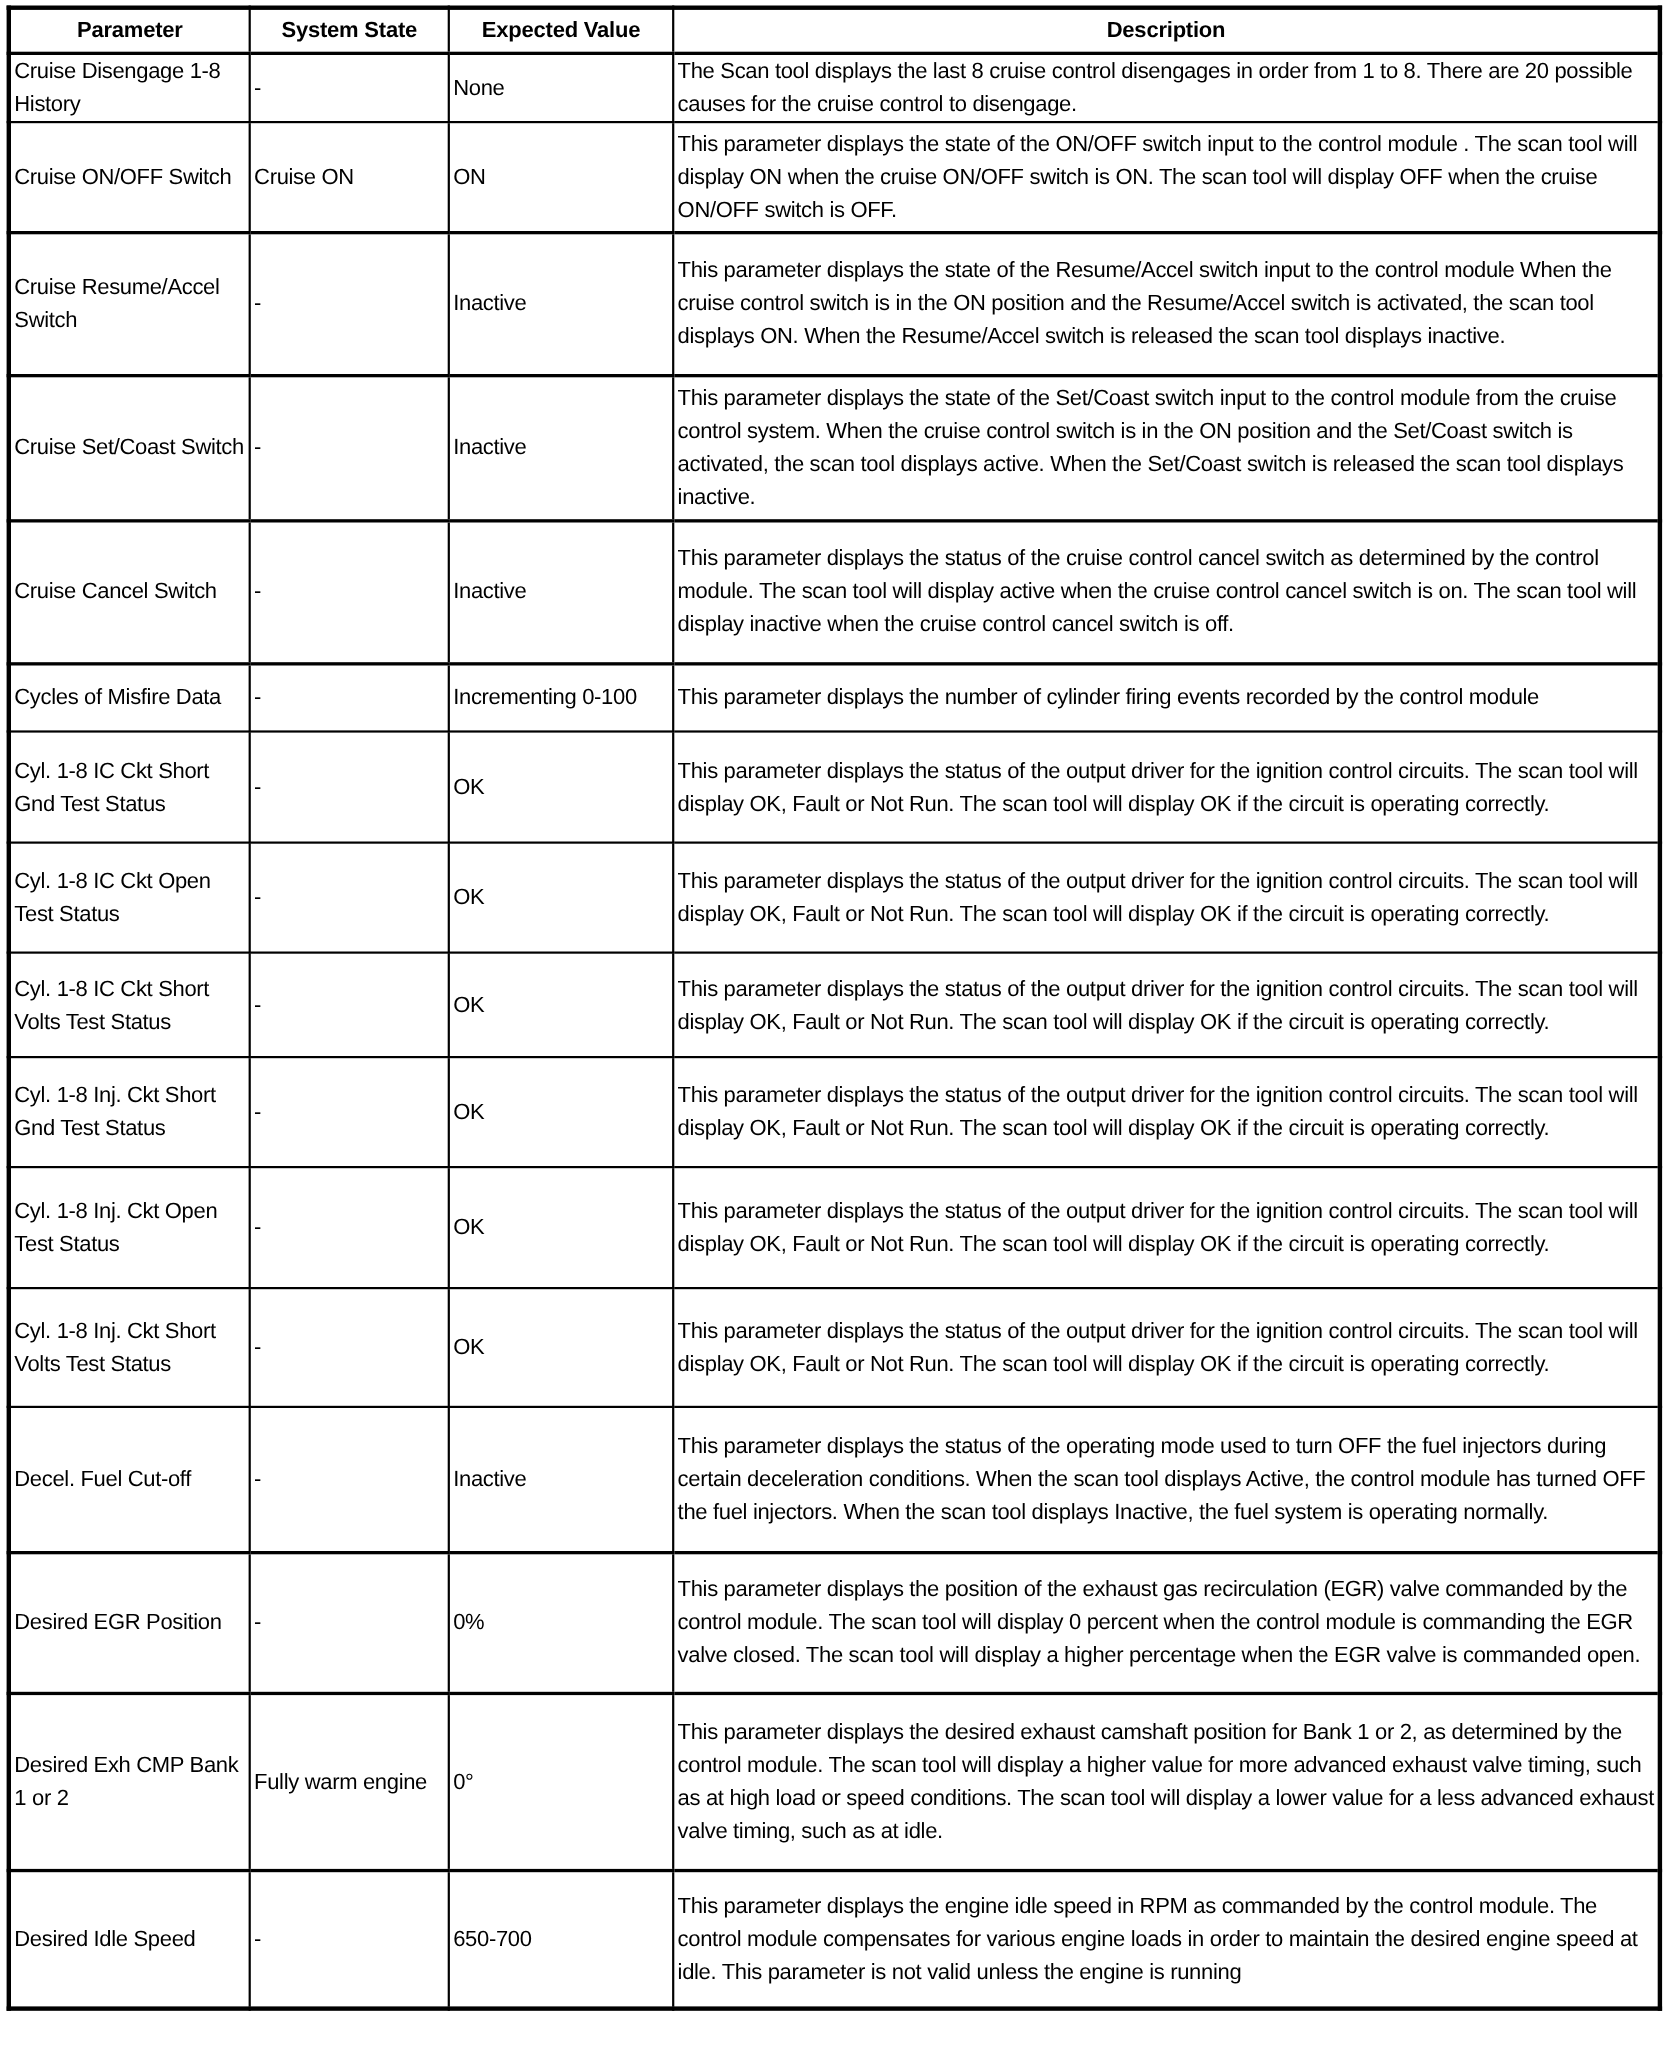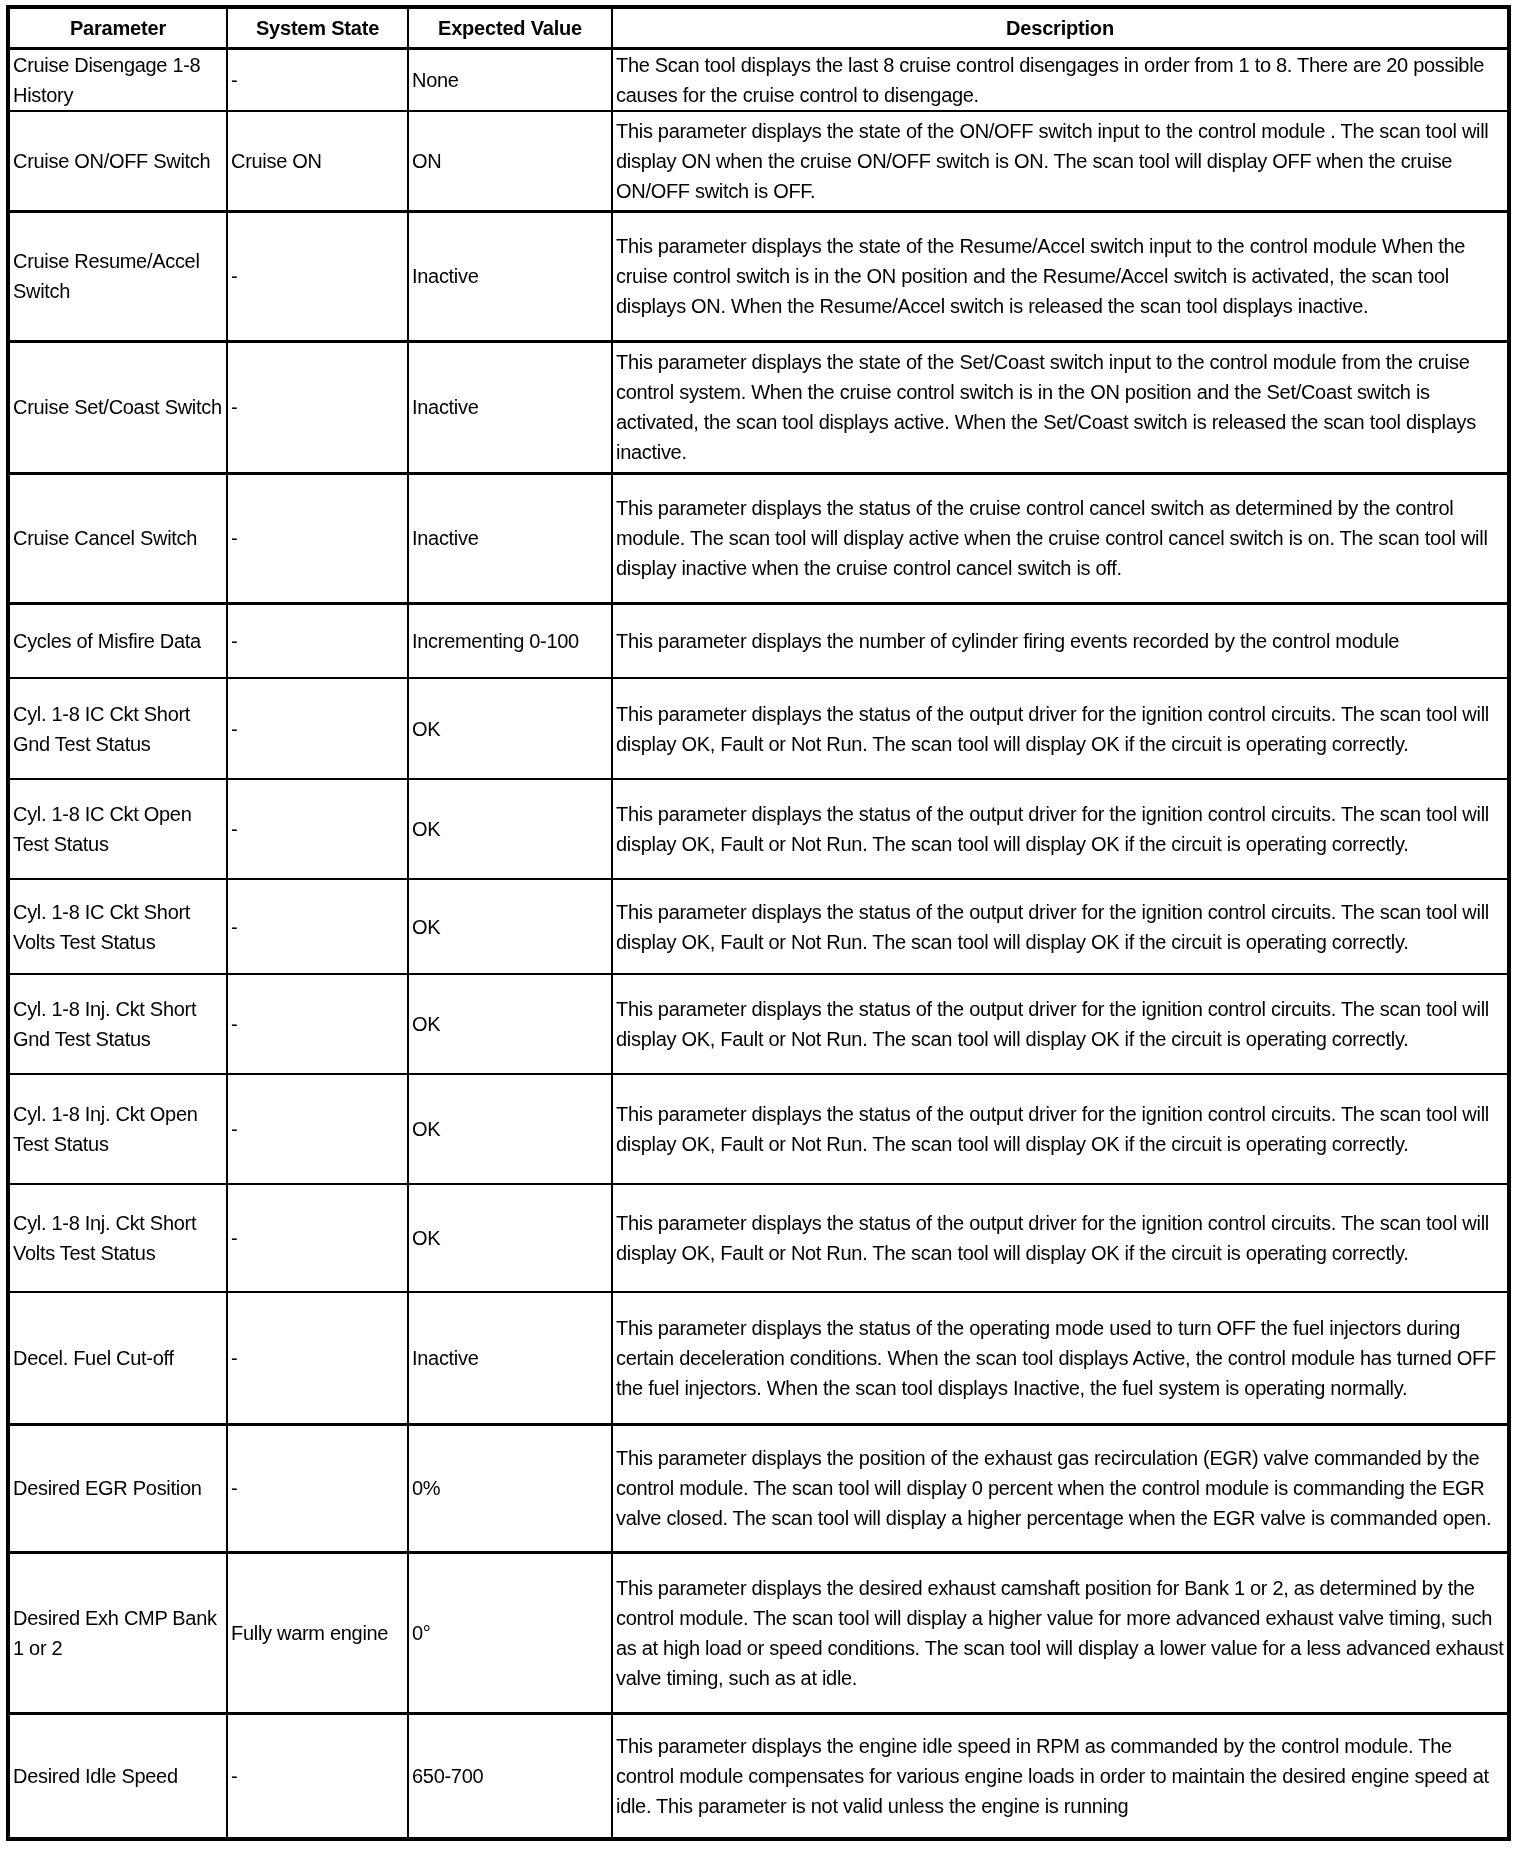--- a/index.html
+++ b/index.html
@@ -70,21 +70,21 @@
         <td>-</td>
         <td>Inactive</td>
         <td>This parameter displays the state of the Set/Coast switch input to the control module from the cruise control system. When the cruise control switch is in the ON position and the Set/Coast switch is activated, the scan tool displays active. When the Set/Coast switch is released the scan tool displays inactive.</td>
       </tr>
       <tr class="thick" style="height: 130px;">
         <td>Cruise Cancel Switch</td>
         <td>-</td>
         <td>Inactive</td>
         <td>This parameter displays the status of the cruise control cancel switch as determined by the control module. The scan tool will display active when the cruise control cancel switch is on. The scan tool will display inactive when the cruise control cancel switch is off.</td>
       </tr>
-      <tr style="height: 75px;">
+      <tr style="height: 62px;">
         <td>Cycles of Misfire Data</td>
         <td>-</td>
         <td>Incrementing 0-100</td>
         <td>This parameter displays the number of cylinder firing events recorded by the control module</td>
       </tr>
       <tr style="height: 101px;">
         <td>Cyl. 1-8 IC Ckt Short Gnd Test Status</td>
         <td>-</td>
         <td>OK</td>
         <td>This parameter displays the status of the output driver for the ignition control circuits. The scan tool will display OK, Fault or Not Run. The scan tool will display OK if the circuit is operating correctly.</td>

